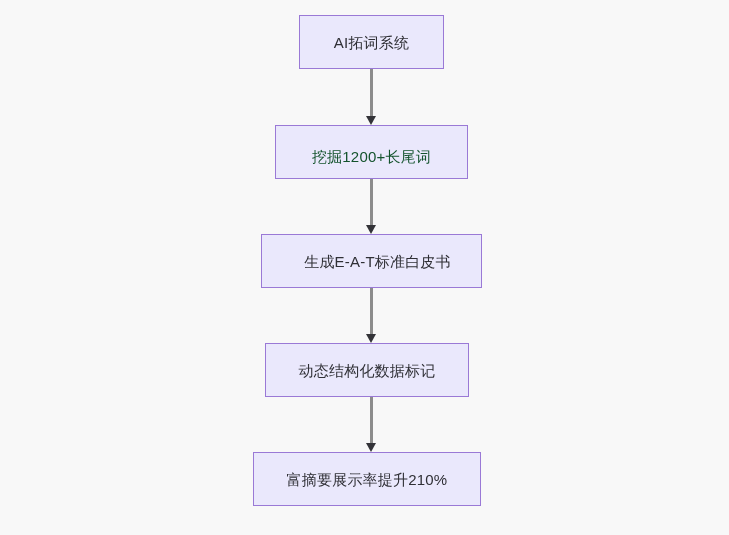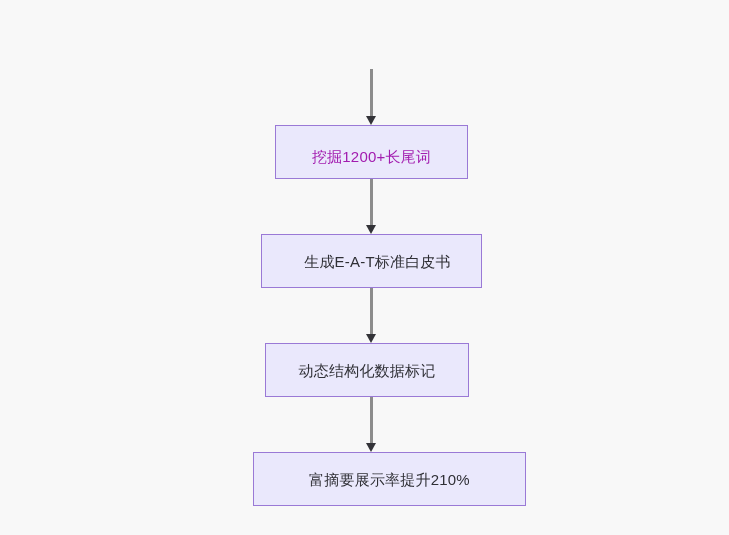--- a/index.html
+++ b/index.html
@@ -72,26 +72,29 @@
   </div>
   <div class="connector" style="left: 371px; top: 288px; height: 55px;">
     <div class="connector-line" style="height: 47px; background: rgb(140, 140, 140);"></div>
     <div class="connector-head" style="top: 46px; border-top-color: rgb(51, 51, 56);"></div>
   </div>
   <div class="connector" style="left: 371px; top: 397px; height: 55px;">
     <div class="connector-line" style="height: 47px; background: rgb(140, 140, 140);"></div>
     <div class="connector-head" style="top: 46px; border-top-color: rgb(51, 51, 56);"></div>
   </div>
 
+  <div class="node" style="left: 299px; top: 15px; width: 145px; height: 54px; background: rgb(234, 232, 252); border-color: rgb(154, 121, 214);">
+    <span class="node-label" style="color: rgb(47, 47, 53);">AI拓词系统</span>
+  </div>
   <div class="node" style="left: 275px; top: 125px; width: 193px; height: 54px; background: rgb(234, 232, 252); border-color: rgb(154, 121, 214);">
-    <span class="node-label" style="color: #a21caf; margin-top: 8px;">挖掘1200+长尾词</span>
+    <span class="node-label" style="color: #14532d; margin-top: 8px;">挖掘1200+长尾词</span>
   </div>
   <div class="node" style="left: 261px; top: 234px; width: 221px; height: 54px; background: rgb(234, 232, 252); border-color: rgb(154, 121, 214);">
     <span class="node-label" style="color: rgb(47, 47, 53); margin-left: 12px;">生成E-A-T标准白皮书</span>
   </div>
   <div class="node" style="left: 265px; top: 343px; width: 204px; height: 54px; background: rgb(234, 232, 252); border-color: rgb(154, 121, 214);">
     <span class="node-label" style="color: rgb(47, 47, 53);">动态结构化数据标记</span>
   </div>
-  <div class="node" style="left: 253px; top: 452px; width: 273px; height: 54px; background: rgb(234, 232, 252); border-color: rgb(154, 121, 214);">
+  <div class="node" style="left: 253px; top: 452px; width: 228px; height: 54px; background: rgb(234, 232, 252); border-color: rgb(154, 121, 214);">
     <span class="node-label" style="color: rgb(47, 47, 53);">富摘要展示率提升210%</span>
   </div>
 
 </div>
 
 </body></html>

